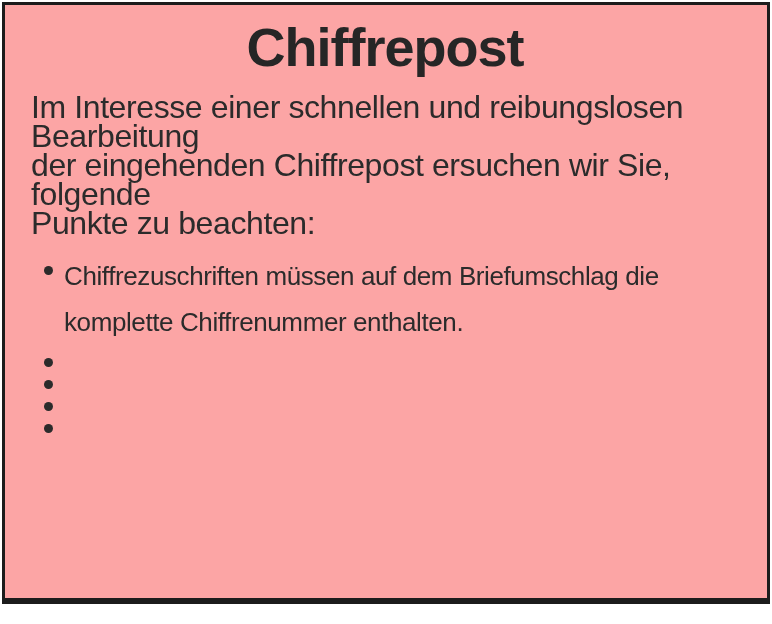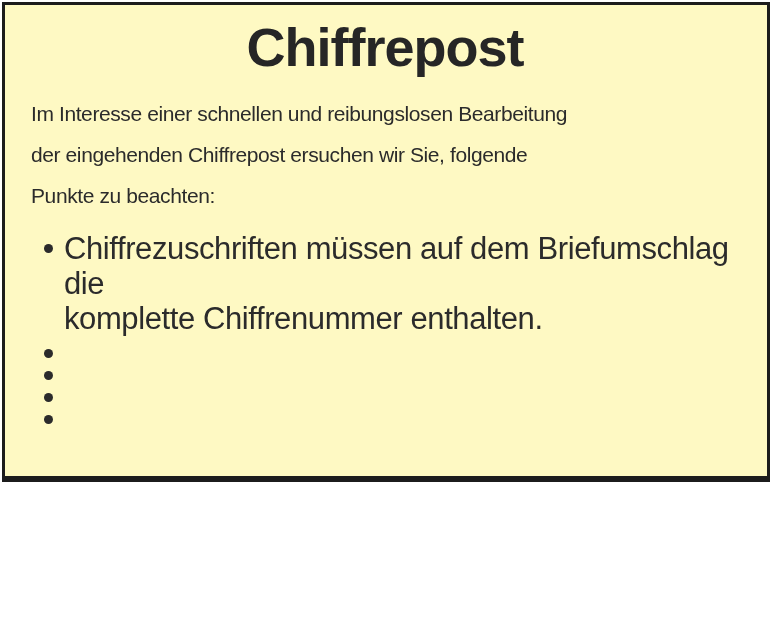--- a/index.html
+++ b/index.html
@@ -15,43 +15,43 @@
     position: relative;
     width: 772px;
     height: 624px;
     background: #ffffff;
   }
   .frame {
     position: absolute;
     left: 2px;
     top: 2px;
     width: 768px;
-    height: 480px;
+    height: 602px;
     border: 3px solid #1c1c1c;
     border-bottom-width: 6px;
-    background: #fef9c3;
+    background: #fca5a5;
     overflow: hidden;
   }
   .content {
     padding: 4px 28px 0 26px;
     color: #2b2b2b;
   }
   h1.title {
     margin: 8px 0 16px 0;
     font-size: 54px;
     line-height: 60px;
     font-weight: bold;
     letter-spacing: -1px;
     text-align: center;
     color: #262626;
   }
   .intro {
     margin: 0;
-    font-size: 21px;
-    line-height: 41px;
+    font-size: 32px;
+    line-height: 29px;
     letter-spacing: -0.4px;
     white-space: pre-line;
     color: #2b2b2b;
   }
   ul.points {
     list-style: none;
     margin: 15px 0 0 0;
     padding: 0 0 0 13px;
   }
   ul.points li {
@@ -60,22 +60,22 @@
   }
   .bullet-dot {
     flex: none;
     width: 9px;
     height: 9px;
     border-radius: 50%;
     background: #2b2b2b;
     margin: 13px 11px 0 0;
   }
   .point-text {
-    font-size: 31px;
-    line-height: 35px;
+    font-size: 26px;
+    line-height: 46px;
     letter-spacing: -0.4px;
     white-space: pre-line;
     color: #2b2b2b;
   }
 </style>
 </head>
 <body>
 
 <div class="page">
   <div class="frame">

